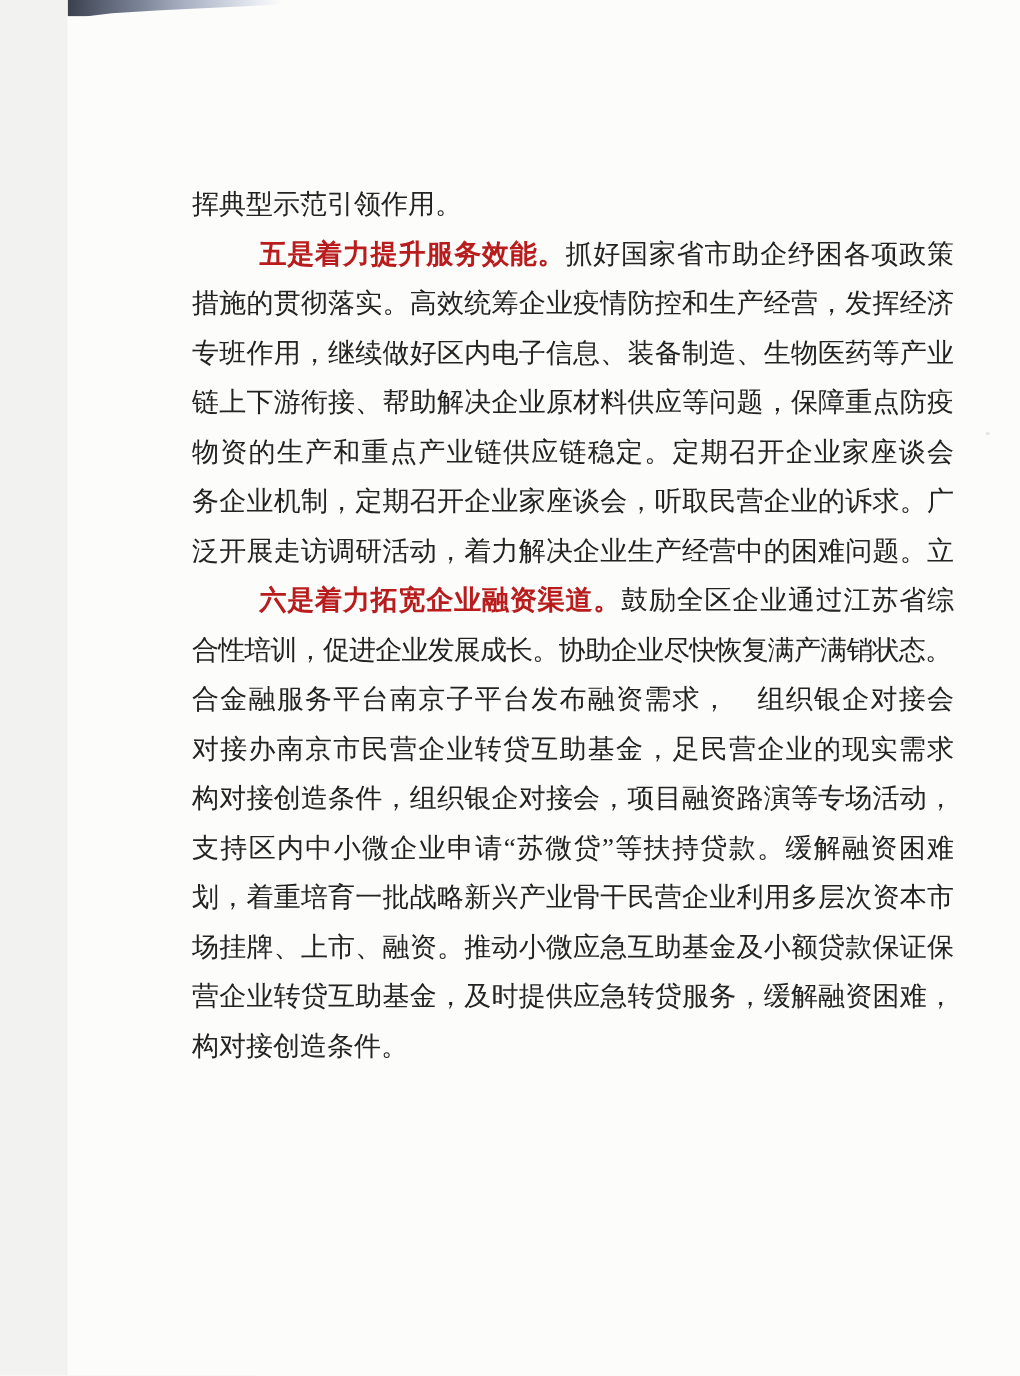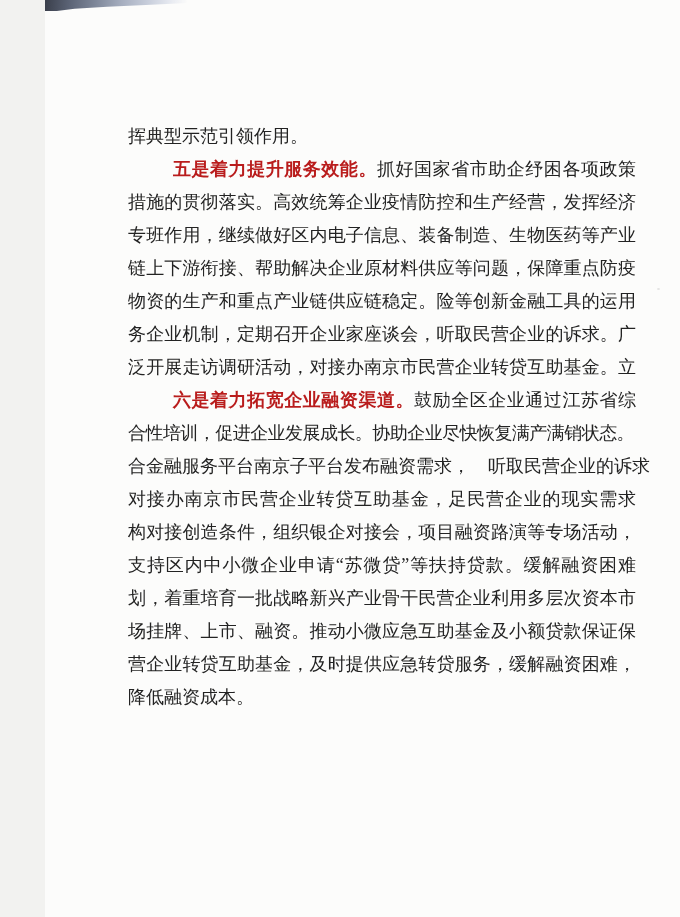--- a/index.html
+++ b/index.html
@@ -62,28 +62,28 @@
   <div class="scan-smudge"></div>
   <div class="scan-speck speck-a"></div>
   <div class="scan-speck speck-b"></div>
 
   <div class="content">
     <div class="line loose"><span>挥典型示范引领作用。</span></div>
     <div class="line indent"><b>五是着力提升服务效能。</b><span>抓好国家省市助企纾困各项政策</span></div>
     <div class="line"><span>措施的贯彻落实。高效统筹企业疫情防控和生产经营，发挥经济</span></div>
     <div class="line"><span>专班作用，继续做好区内电子信息、装备制造、生物医药等产业</span></div>
     <div class="line"><span>链上下游衔接、帮助解决企业原材料供应等问题，保障重点防疫</span></div>
-    <div class="line"><span>物资的生产和重点产业链供应链稳定。险等创新金融工具的运用</span></div>
+    <div class="line"><span>物资的生产和重点产业链供应链稳定。定期召开企业家座谈会</span></div>
     <div class="line"><span>务企业机制，定期召开企业家座谈会，听取民营企业的诉求。广</span></div>
-    <div class="line"><span>泛开展走访调研活动，对接办南京市民营企业转贷互助基金。立</span></div>
+    <div class="line"><span>泛开展走访调研活动，着力解决企业生产经营中的困难问题。立</span></div>
     <div class="line indent"><b>六是着力拓宽企业融资渠道。</b><span>鼓励全区企业通过江苏省综</span></div>
     <div class="line loose tight"><span>合性培训，促进企业发展成长。协助企业尽快恢复满产满销状态。</span></div>
-    <div class="line"><span>合金融服务平台南京子平台发布融资需求，　听取民营企业的诉求</span></div>
+    <div class="line"><span>合金融服务平台南京子平台发布融资需求，　组织银企对接会</span></div>
     <div class="line"><span>对接办南京市民营企业转贷互助基金，足民营企业的现实需求</span></div>
     <div class="line"><span>构对接创造条件，组织银企对接会，项目融资路演等专场活动，</span></div>
     <div class="line"><span>支持区内中小微企业申请“苏微贷”等扶持贷款。缓解融资困难</span></div>
     <div class="line"><span>划，着重培育一批战略新兴产业骨干民营企业利用多层次资本市</span></div>
     <div class="line"><span>场挂牌、上市、融资。推动小微应急互助基金及小额贷款保证保</span></div>
     <div class="line"><span>营企业转贷互助基金，及时提供应急转贷服务，缓解融资困难，</span></div>
-    <div class="line loose"><span>降低融资成本。</span></div>
+    <div class="line loose"><span>构对接创造条件。</span></div>
   </div>
 
 </div>
 
 </body></html>

